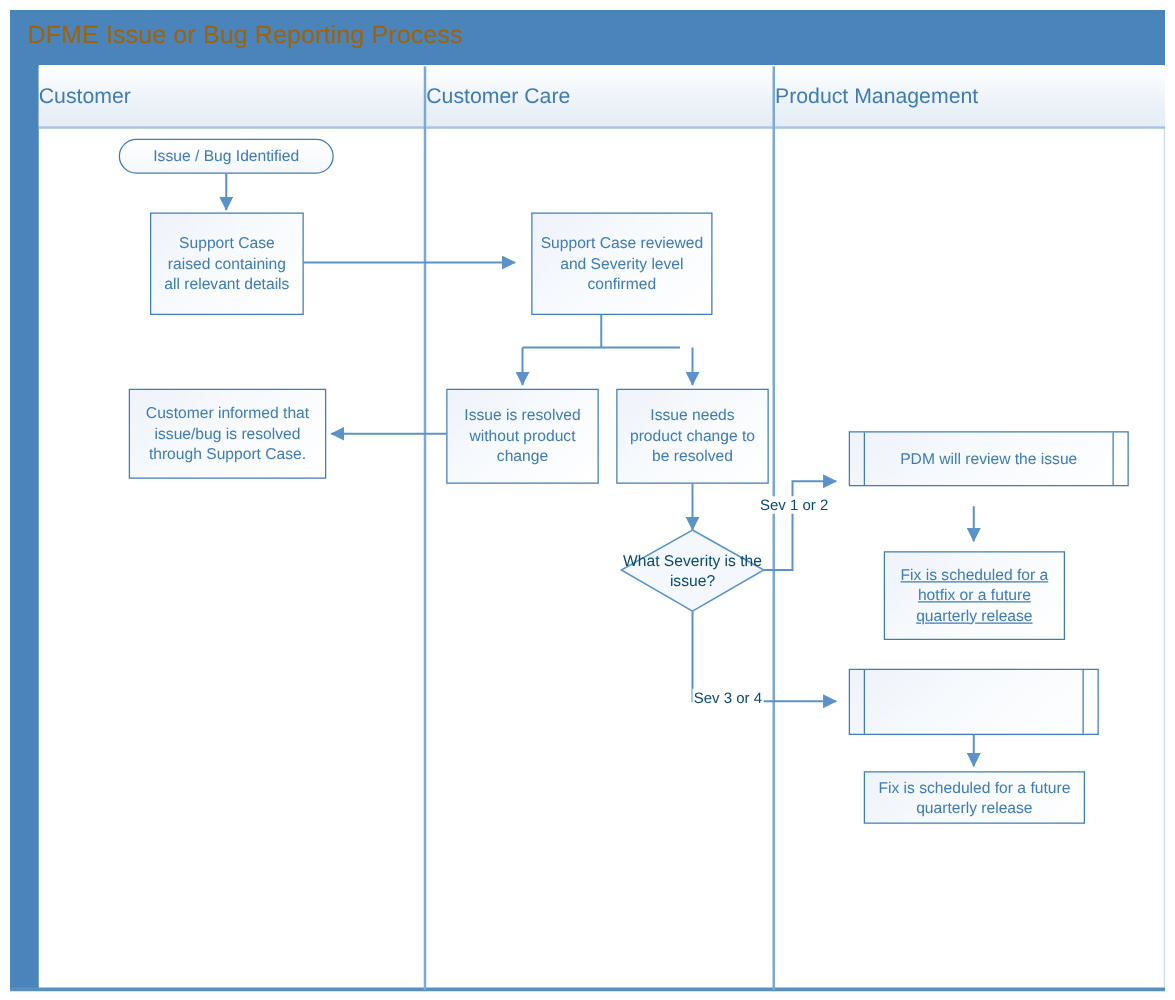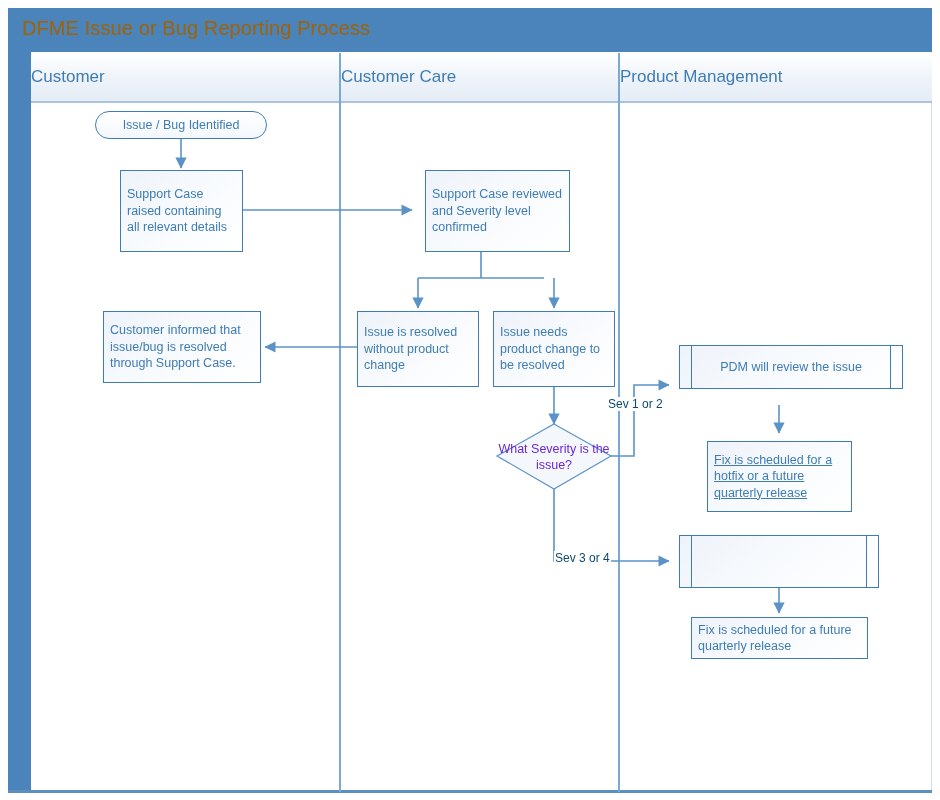--- a/index.html
+++ b/index.html
@@ -80,20 +80,21 @@
     position:absolute;
     box-sizing:border-box;
     border:1px solid #3f7cb4;
     background:linear-gradient(140deg,#eef3fa 0%,#f7fafd 45%,#ffffff 100%);
     color:#3f7cb4;
     font-size:12.5px;
     line-height:16.5px;
     display:flex;
     align-items:center;
     justify-content:center;
+    text-align:center;
     padding:2px 6px;
   }
   .node.terminator{
     border-radius:999px;
     background:linear-gradient(180deg,#ffffff 0%,#f3f7fc 100%);
   }
   .node.subproc{
     background:linear-gradient(140deg,#eef3fa 0%,#f7fafd 45%,#ffffff 100%);
   }
   .subproc .bar{
@@ -109,21 +110,21 @@
   .diamond{
     position:absolute;
   }
   .diamond .lbl{
     position:absolute;
     left:0; top:0; right:0; bottom:0;
     display:flex;
     align-items:center;
     justify-content:center;
     text-align:center;
-    color:#6d28d9;
+    color:#0c4a6e;
     font-size:12.5px;
     line-height:16px;
     pointer-events:none;
   }
   
   #wires{
     position:absolute;
     left:0; top:0;
     width:940px; height:800px;
     pointer-events:none;

